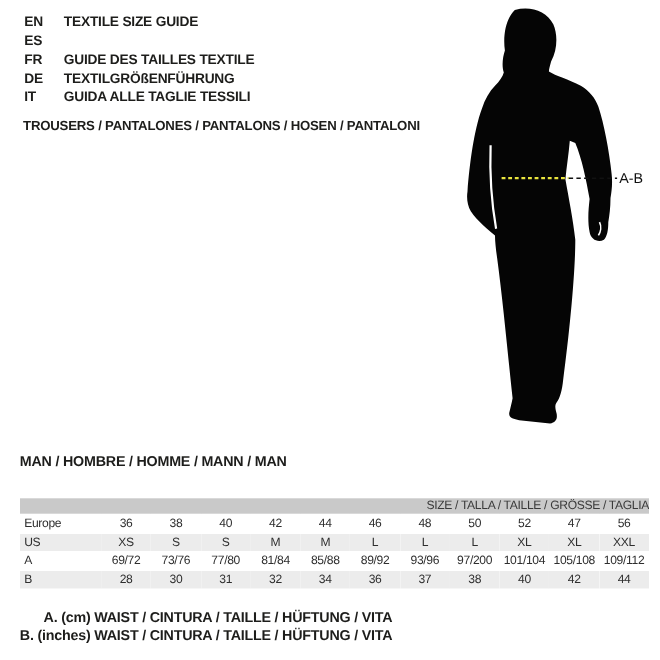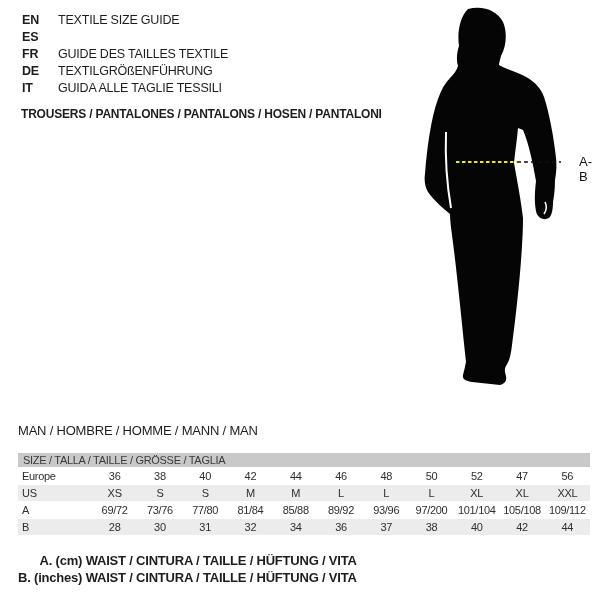--- a/index.html
+++ b/index.html
@@ -4,42 +4,42 @@
 <style>
   html,body{margin:0;padding:0;background:#fff;}
   #stage{
     position:relative;width:600px;height:600px;background:#ffffff;
     font-family:"Liberation Sans",sans-serif;color:#1d1d1b;overflow:hidden;
   }
   
   .lang-block{position:absolute;left:22px;top:12px;}
   .lang-row{display:flex;height:17px;line-height:17px;}
   .lang-code{width:36px;font-size:12.5px;font-weight:700;letter-spacing:-.2px;}
-  .lang-label{font-size:12.5px;font-weight:400;letter-spacing:-.2px;white-space:nowrap;text-align:right;}
+  .lang-label{font-size:12.5px;font-weight:700;letter-spacing:-.2px;white-space:nowrap;text-align:right;}
   .product-heading{
     position:absolute;left:21px;top:107px;font-size:12px;font-weight:700;
     letter-spacing:-.2px;white-space:nowrap;
   }
   
   #figure-svg{position:absolute;left:0;top:0;}
-  .measure-label{position:absolute;left:563px;top:154px;font-size:13px;font-weight:400;color:#111;margin-left:16px;}
-  
-  .section-heading{position:absolute;left:18px;top:423px;font-size:13px;font-weight:400;letter-spacing:-.2px;}
+  .measure-label{position:absolute;left:563px;top:154px;font-size:13px;font-weight:400;color:#111;}
+  
+  .section-heading{position:absolute;left:18px;top:412px;font-size:13px;font-weight:700;letter-spacing:-.2px;}
   
   .size-table{
     position:absolute;left:18px;top:453px;width:572px;
     border-collapse:collapse;table-layout:fixed;font-size:11px;color:#2e2e2e;
   }
   .size-table col.label-col{width:74px;}
   .size-table th,.size-table td{
     padding:0;font-weight:400;letter-spacing:-.3px;white-space:nowrap;overflow:hidden;
     border-bottom:1px solid #ffffff;
   }
   .size-table .table-header-row th{
-    background:#c9c9c9;text-align:left;height:14px;padding-left:5px;
+    background:#c9c9c9;text-align:right;height:14px;padding-left:5px;
     font-size:11px;color:#3a3a3a;
   }
   .size-table tbody th{text-align:left;padding-left:4px;height:16px;}
   .size-table tbody td{text-align:center;height:16px;}
   .size-table tbody tr:nth-child(even){background:#ececec;}
   
   .footnotes{position:absolute;left:18px;top:552px;text-align:right;}
   .footnote{font-size:13px;font-weight:700;letter-spacing:-.2px;height:17px;line-height:17px;white-space:nowrap;}
 </style>
 </head>

